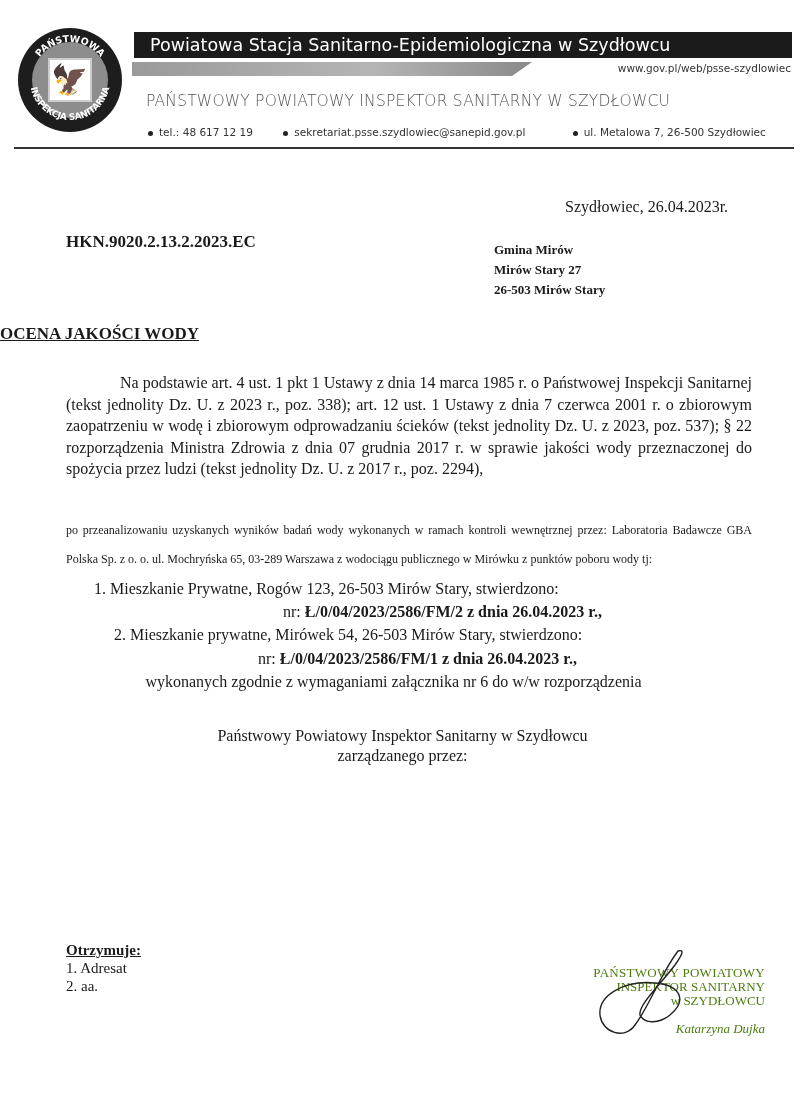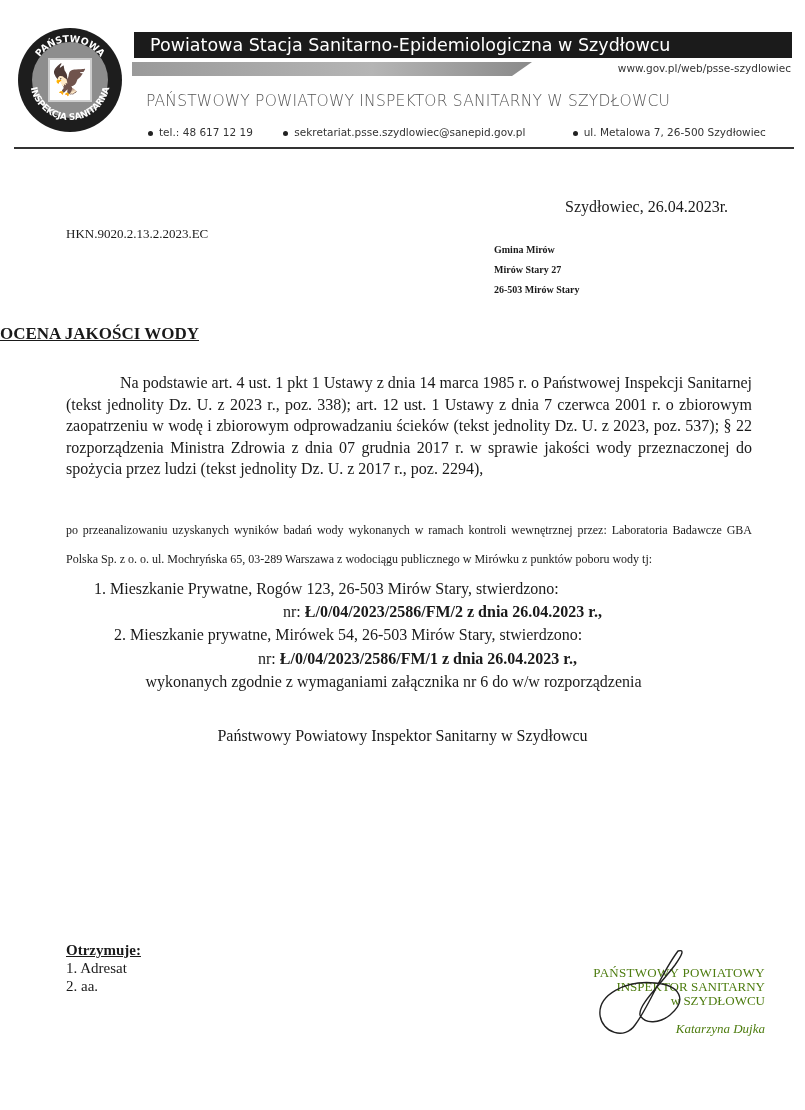--- a/index.html
+++ b/index.html
@@ -18,22 +18,22 @@
   .hdr-grey { left:132px; top:62px; width:400px; height:14px; background:linear-gradient(90deg,#9a9a9a,#b5b5b5 60%,#8a8a8a); clip-path:polygon(0 0,100% 0,95% 100%,0 100%); }
   .hdr-url { right:14px; top:62px; font-family:"DejaVu Sans", sans-serif; font-size:10.5px; color:#333; }
   .hdr-insp { left:146px; top:92px; font-family:"DejaVu Sans", sans-serif; font-size:15.5px; color:#555; letter-spacing:0.2px; white-space:nowrap; font-weight:300; }
   .hdr-contacts { left:148px; top:126px; font-family:"DejaVu Sans", sans-serif; font-size:10.5px; color:#333; white-space:nowrap; }
   .hdr-contacts span { display:inline-block; }
   .hdr-contacts .dot { display:inline-block; width:5px; height:5px; background:#222; border-radius:50%; margin-right:6px; vertical-align:middle; }
   .hdr-line { left:14px; top:147px; width:780px; height:2px; background:#333; }
 
   
   .date { left:565px; top:198px; font-size:16px; }
-  .ref { left:66px; top:226px; font-size:13px; }
-  .addr { left:494px; top:240px; font-size:10px; font-weight:bold; line-height:20px; }
+  .ref { left:66px; top:232px; font-size:17px;font-weight:bold; }
+  .addr { left:494px; top:240px; font-size:13px; font-weight:bold; line-height:20px; }
   .title { left:0; width:805px; top:324px; text-align:left; font-size:17px; font-weight:bold; text-decoration:underline; }
 
   .para { left:66px; width:686px; top:372px; font-size:16px; line-height:21.5px; text-align:justify; }
   .para .indent { display:inline-block; width:54px; }
   .para2 { left:66px; width:686px; top:516px; font-size:12px; line-height:29px; text-align:justify; }
   .item1 { left:94px; top:580px; font-size:16px; }
   .nr1 { left:283px; top:603px; font-size:16px; }
   .item2 { left:114px; top:626px; font-size:16px; }
   .nr2 { left:258px; top:650px; font-size:16px; }
   .item-tail { left:0; width:787px; top:673px; text-align:center; font-size:16px; }
@@ -97,20 +97,21 @@
 <div class="abs para2">po przeanalizowaniu uzyskanych wyników badań wody  wykonanych w ramach kontroli wewnętrznej  przez: Laboratoria Badawcze GBA Polska Sp. z o. o. ul. Mochryńska 65,  03-289 Warszawa  z wodociągu publicznego w Mirówku z punktów poboru wody tj:</div>
 
 <div class="abs item1">1.   Mieszkanie Prywatne, Rogów 123, 26-503 Mirów Stary, stwierdzono:</div>
 <div class="abs nr1"><span>nr: </span><b class="bold">Ł/0/04/2023/2586/FM/2 z dnia 26.04.2023 r.,</b></div>
 <div class="abs item2">2. Mieszkanie prywatne, Mirówek 54, 26-503 Mirów Stary, stwierdzono:</div>
 <div class="abs nr2"><span>nr: </span><b class="bold">Ł/0/04/2023/2586/FM/1  z dnia 26.04.2023 r.,</b></div>
 <div class="abs item-tail">wykonanych zgodnie z wymaganiami załącznika nr 6 do w/w rozporządzenia</div>
 
 <div class="abs concl">
   <div>Państwowy Powiatowy Inspektor Sanitarny w Szydłowcu</div>
+  <div>zarządzanego przez:</div>
 </div>
 
 <div class="abs recv">
   <div class="head">Otrzymuje:</div>
   <div>1.  Adresat</div>
   <div>2.  aa.</div>
 </div>
 
 <div class="abs stamp">
   <div class="l1">PAŃSTWOWY POWIATOWY</div>

